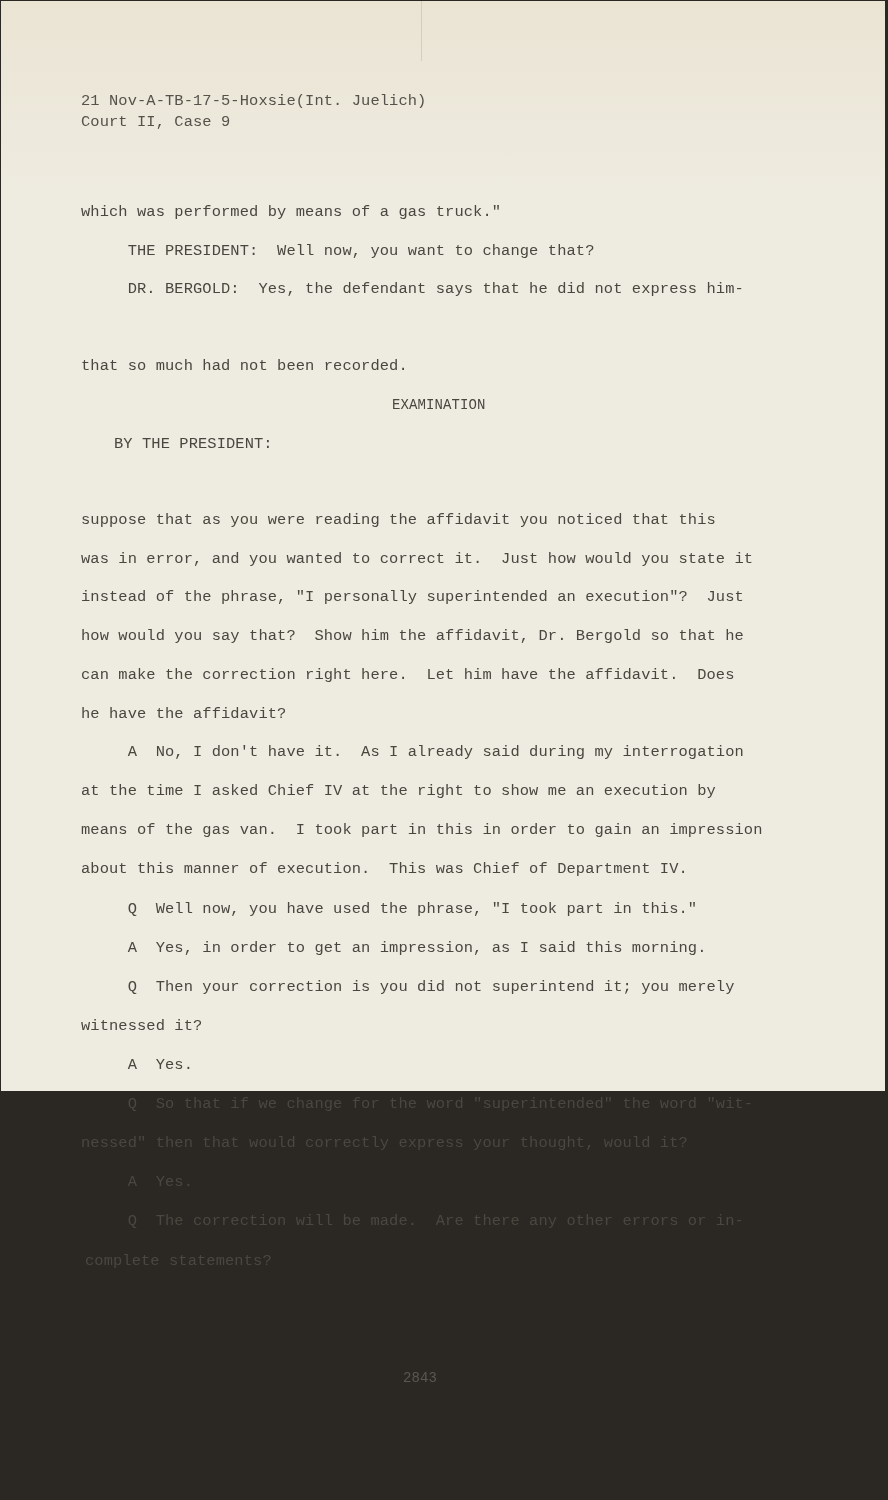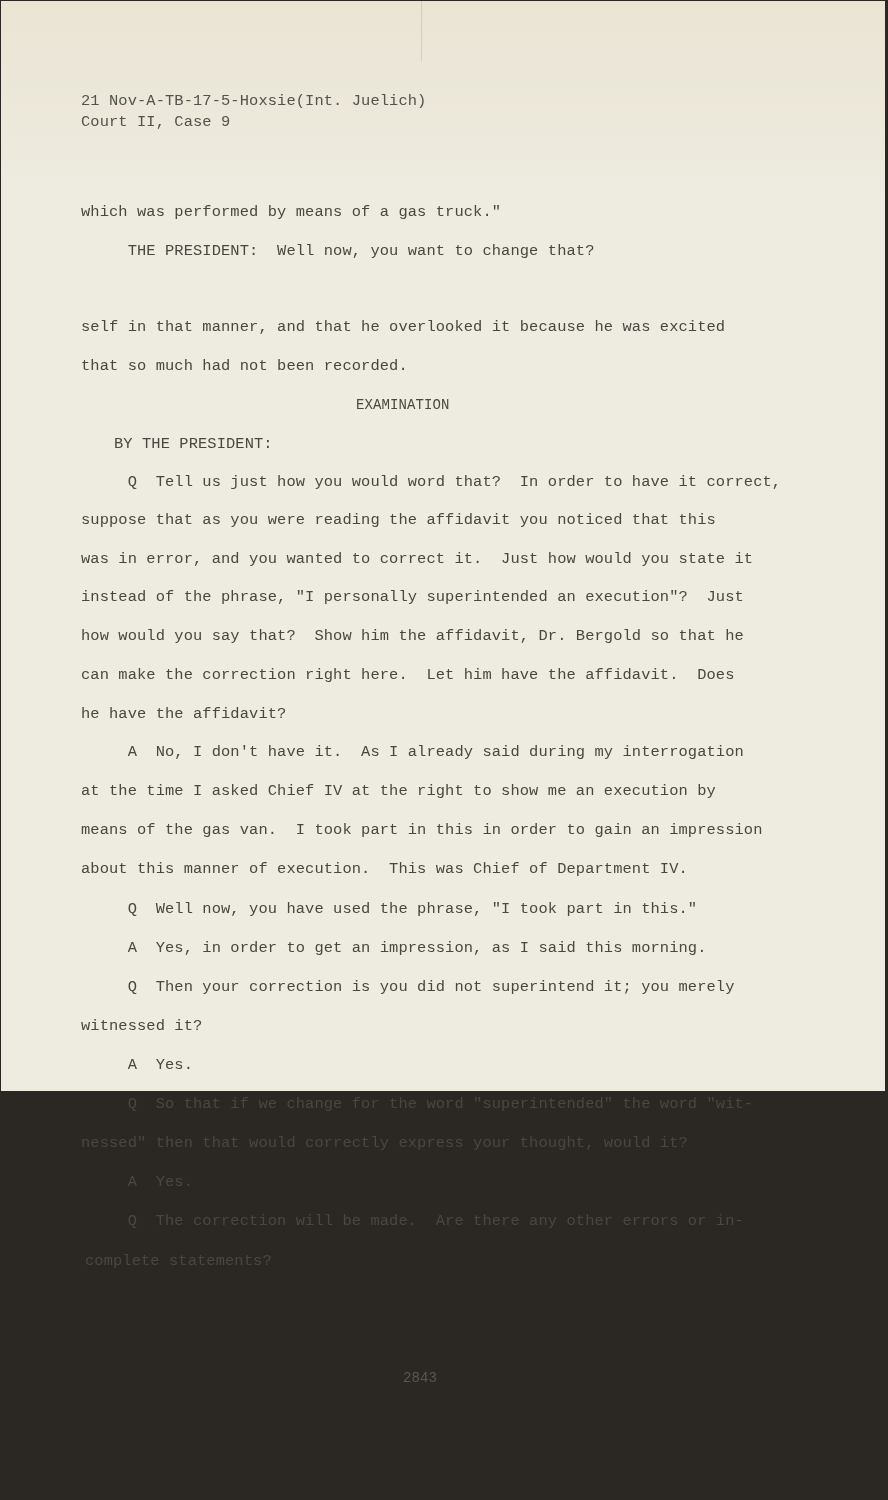--- a/index.html
+++ b/index.html
@@ -39,44 +39,44 @@
       white-space: pre;
       letter-spacing: 0.1px;
       line-height: 18px;
     }
     .header-line {
       font-size: 15.4px;
       color: #55524b;
     }
     .heading {
       font-size: 14px;
+      margin-left: 36px;
     }
     .page-number {
       font-size: 14px;
       color: #5a574f;
     }
   </style>
 </head>
 <body>
 
 <div class="page">
   <div class="fold"></div>
 
   <div class="line header-line" style="left:80px; top:91px;">21 Nov-A-TB-17-5-Hoxsie(Int. Juelich)</div>
   <div class="line header-line" style="left:80px; top:112px;">Court II, Case 9</div>
 
   <div class="line" style="left:80px; top:202px;">which was performed by means of a gas truck."</div>
   <div class="line" style="left:80px; top:241px;">     THE PRESIDENT:  Well now, you want to change that?</div>
-  <div class="line" style="left:80px; top:317px;">self in that manner, and that he overlooked it because he was excited</div>
+  <div class="line" style="left:80px; top:279px;">     DR. BERGOLD:  Yes, the defendant says that he did not express him-</div>
   <div class="line" style="left:80px; top:356px;">that so much had not been recorded.</div>
 
   <div class="line heading" style="left:355px; top:395px;">EXAMINATION</div>
   <div class="line" style="left:80px; top:434px;margin-left:33px;">BY THE PRESIDENT:</div>
 
-  <div class="line" style="left:80px; top:472px;">     Q  Tell us just how you would word that?  In order to have it correct,</div>
   <div class="line" style="left:80px; top:510px;">suppose that as you were reading the affidavit you noticed that this</div>
   <div class="line" style="left:80px; top:549px;">was in error, and you wanted to correct it.  Just how would you state it</div>
   <div class="line" style="left:80px; top:587px;">instead of the phrase, "I personally superintended an execution"?  Just</div>
   <div class="line" style="left:80px; top:665px;">can make the correction right here.  Let him have the affidavit.  Does</div>
   <div class="line" style="left:80px; top:626px;">how would you say that?  Show him the affidavit, Dr. Bergold so that he</div>
   <div class="line" style="left:80px; top:704px;">he have the affidavit?</div>
   <div class="line" style="left:80px; top:742px;">     A  No, I don't have it.  As I already said during my interrogation</div>
   <div class="line" style="left:80px; top:781px;">at the time I asked Chief IV at the right to show me an execution by</div>
   <div class="line" style="left:80px; top:820px;">means of the gas van.  I took part in this in order to gain an impression</div>
   <div class="line" style="left:80px; top:859px;">about this manner of execution.  This was Chief of Department IV.</div>

